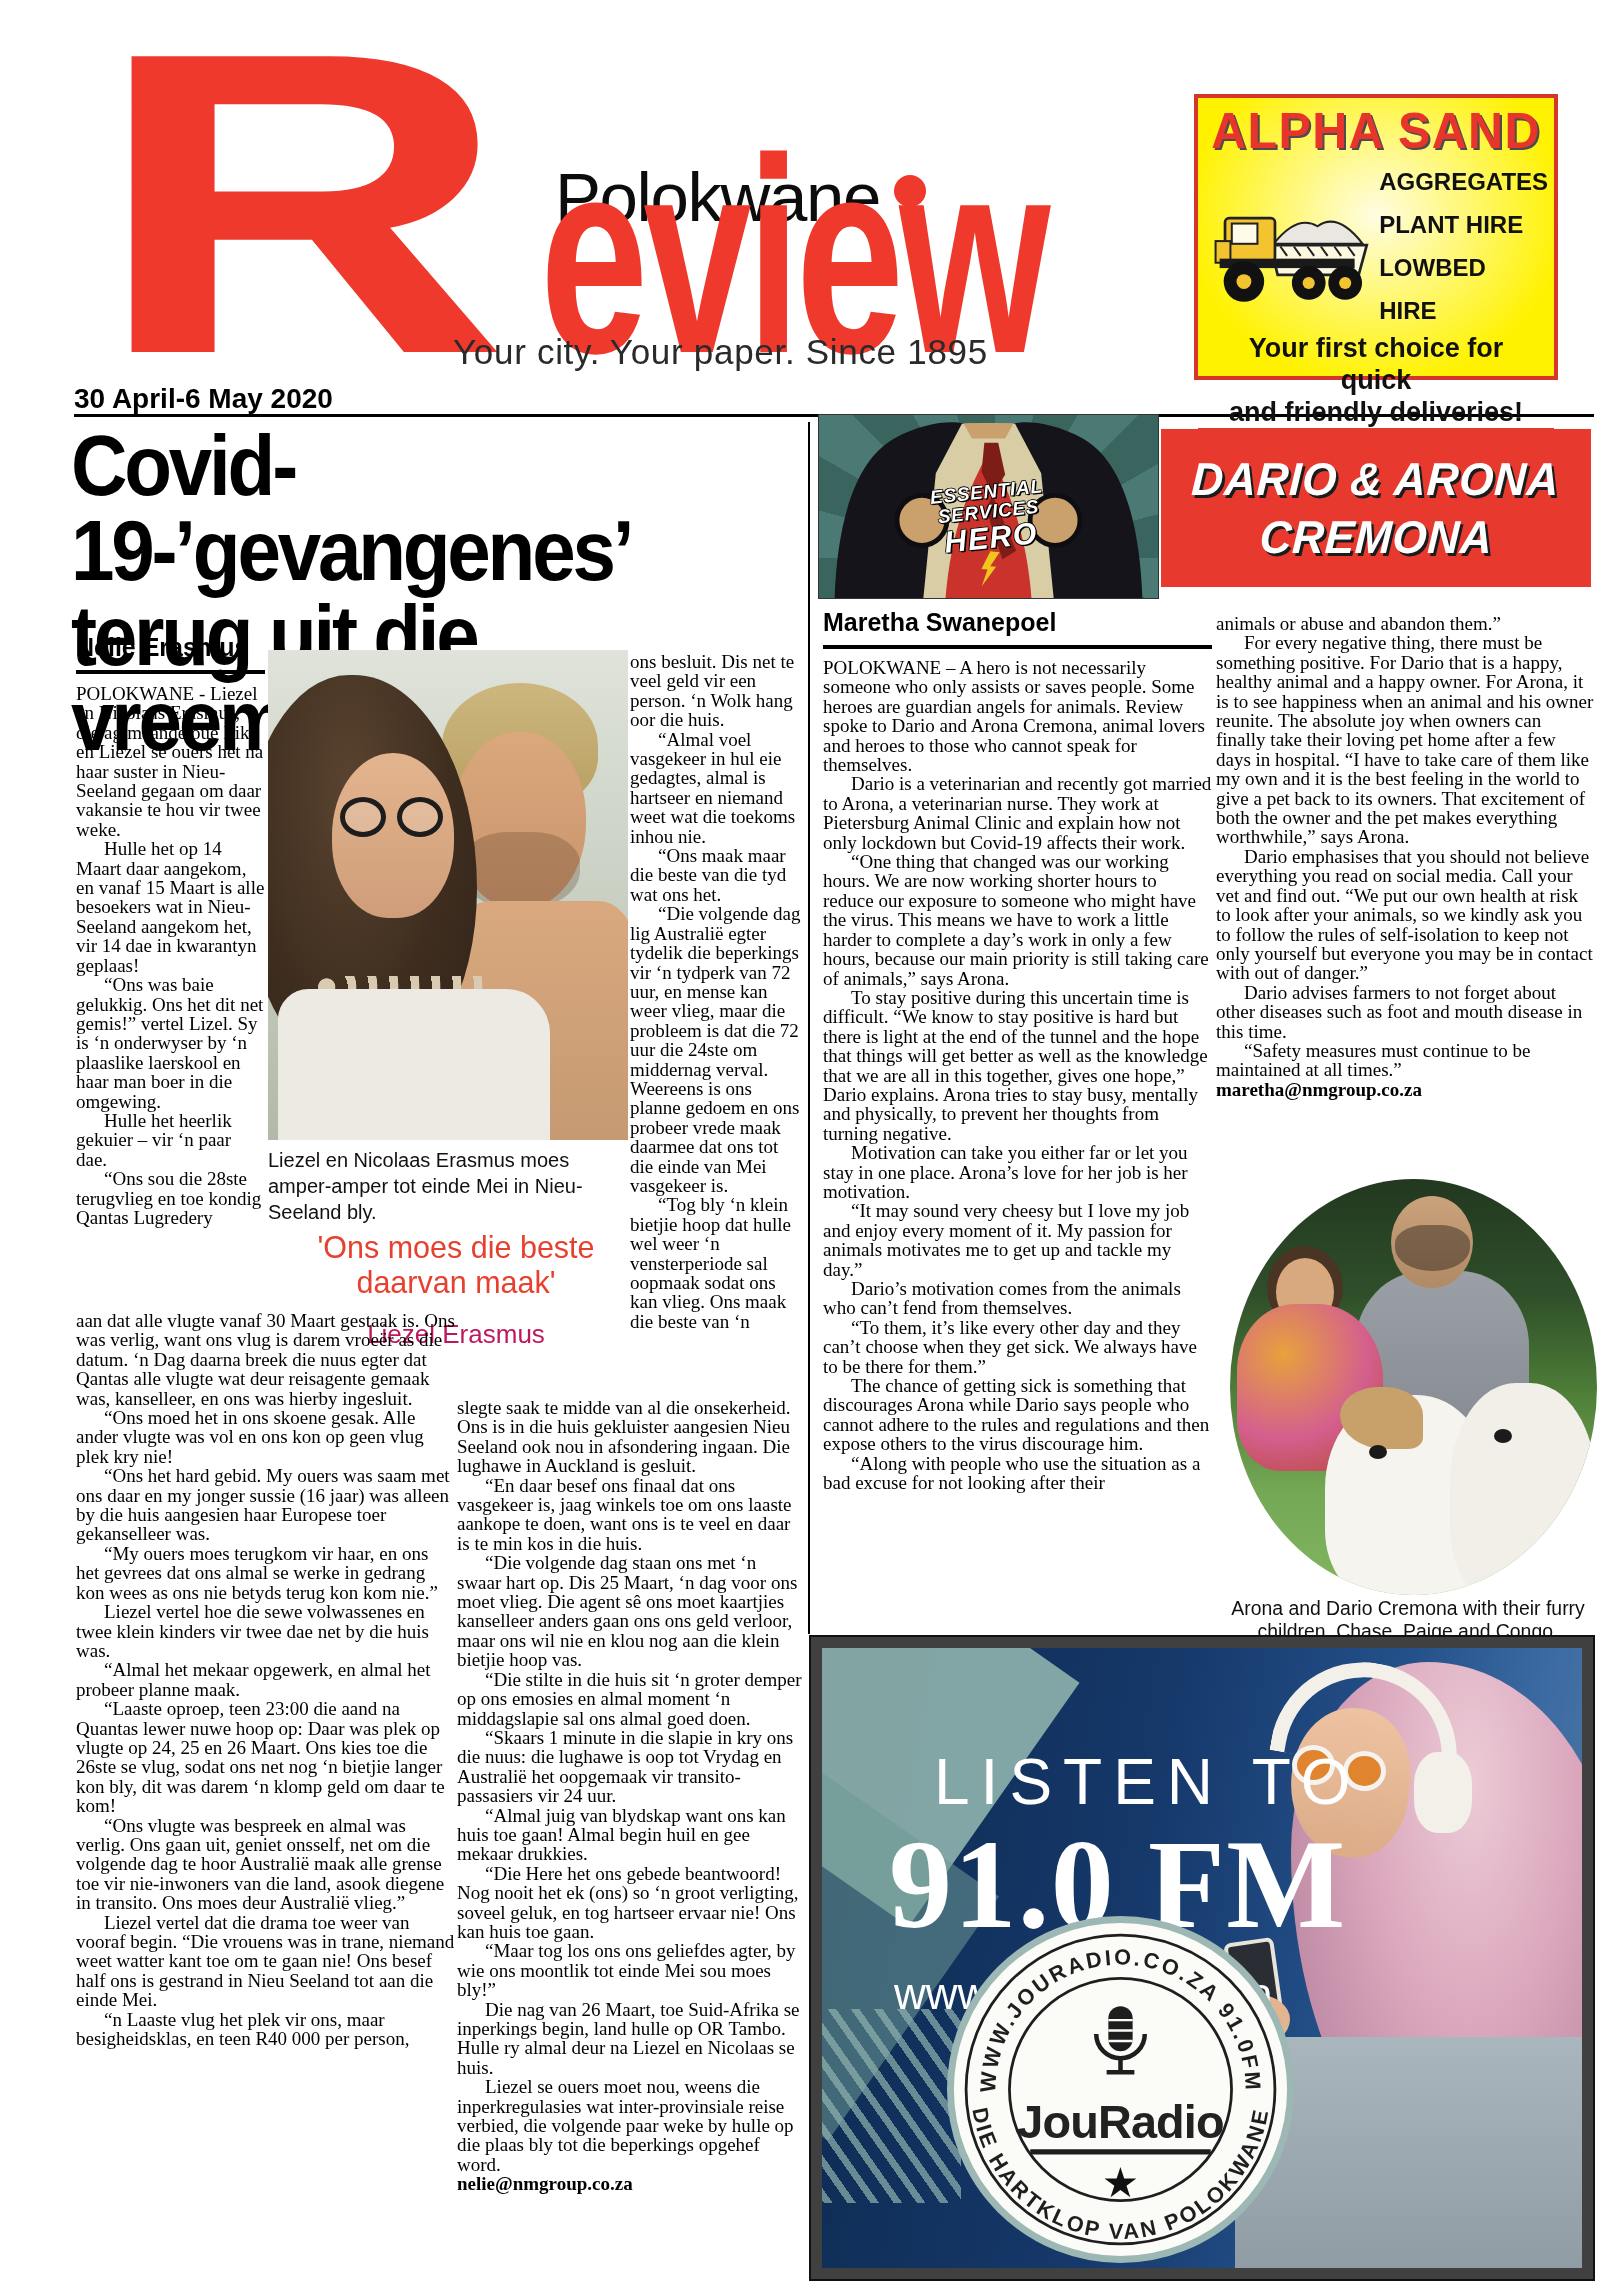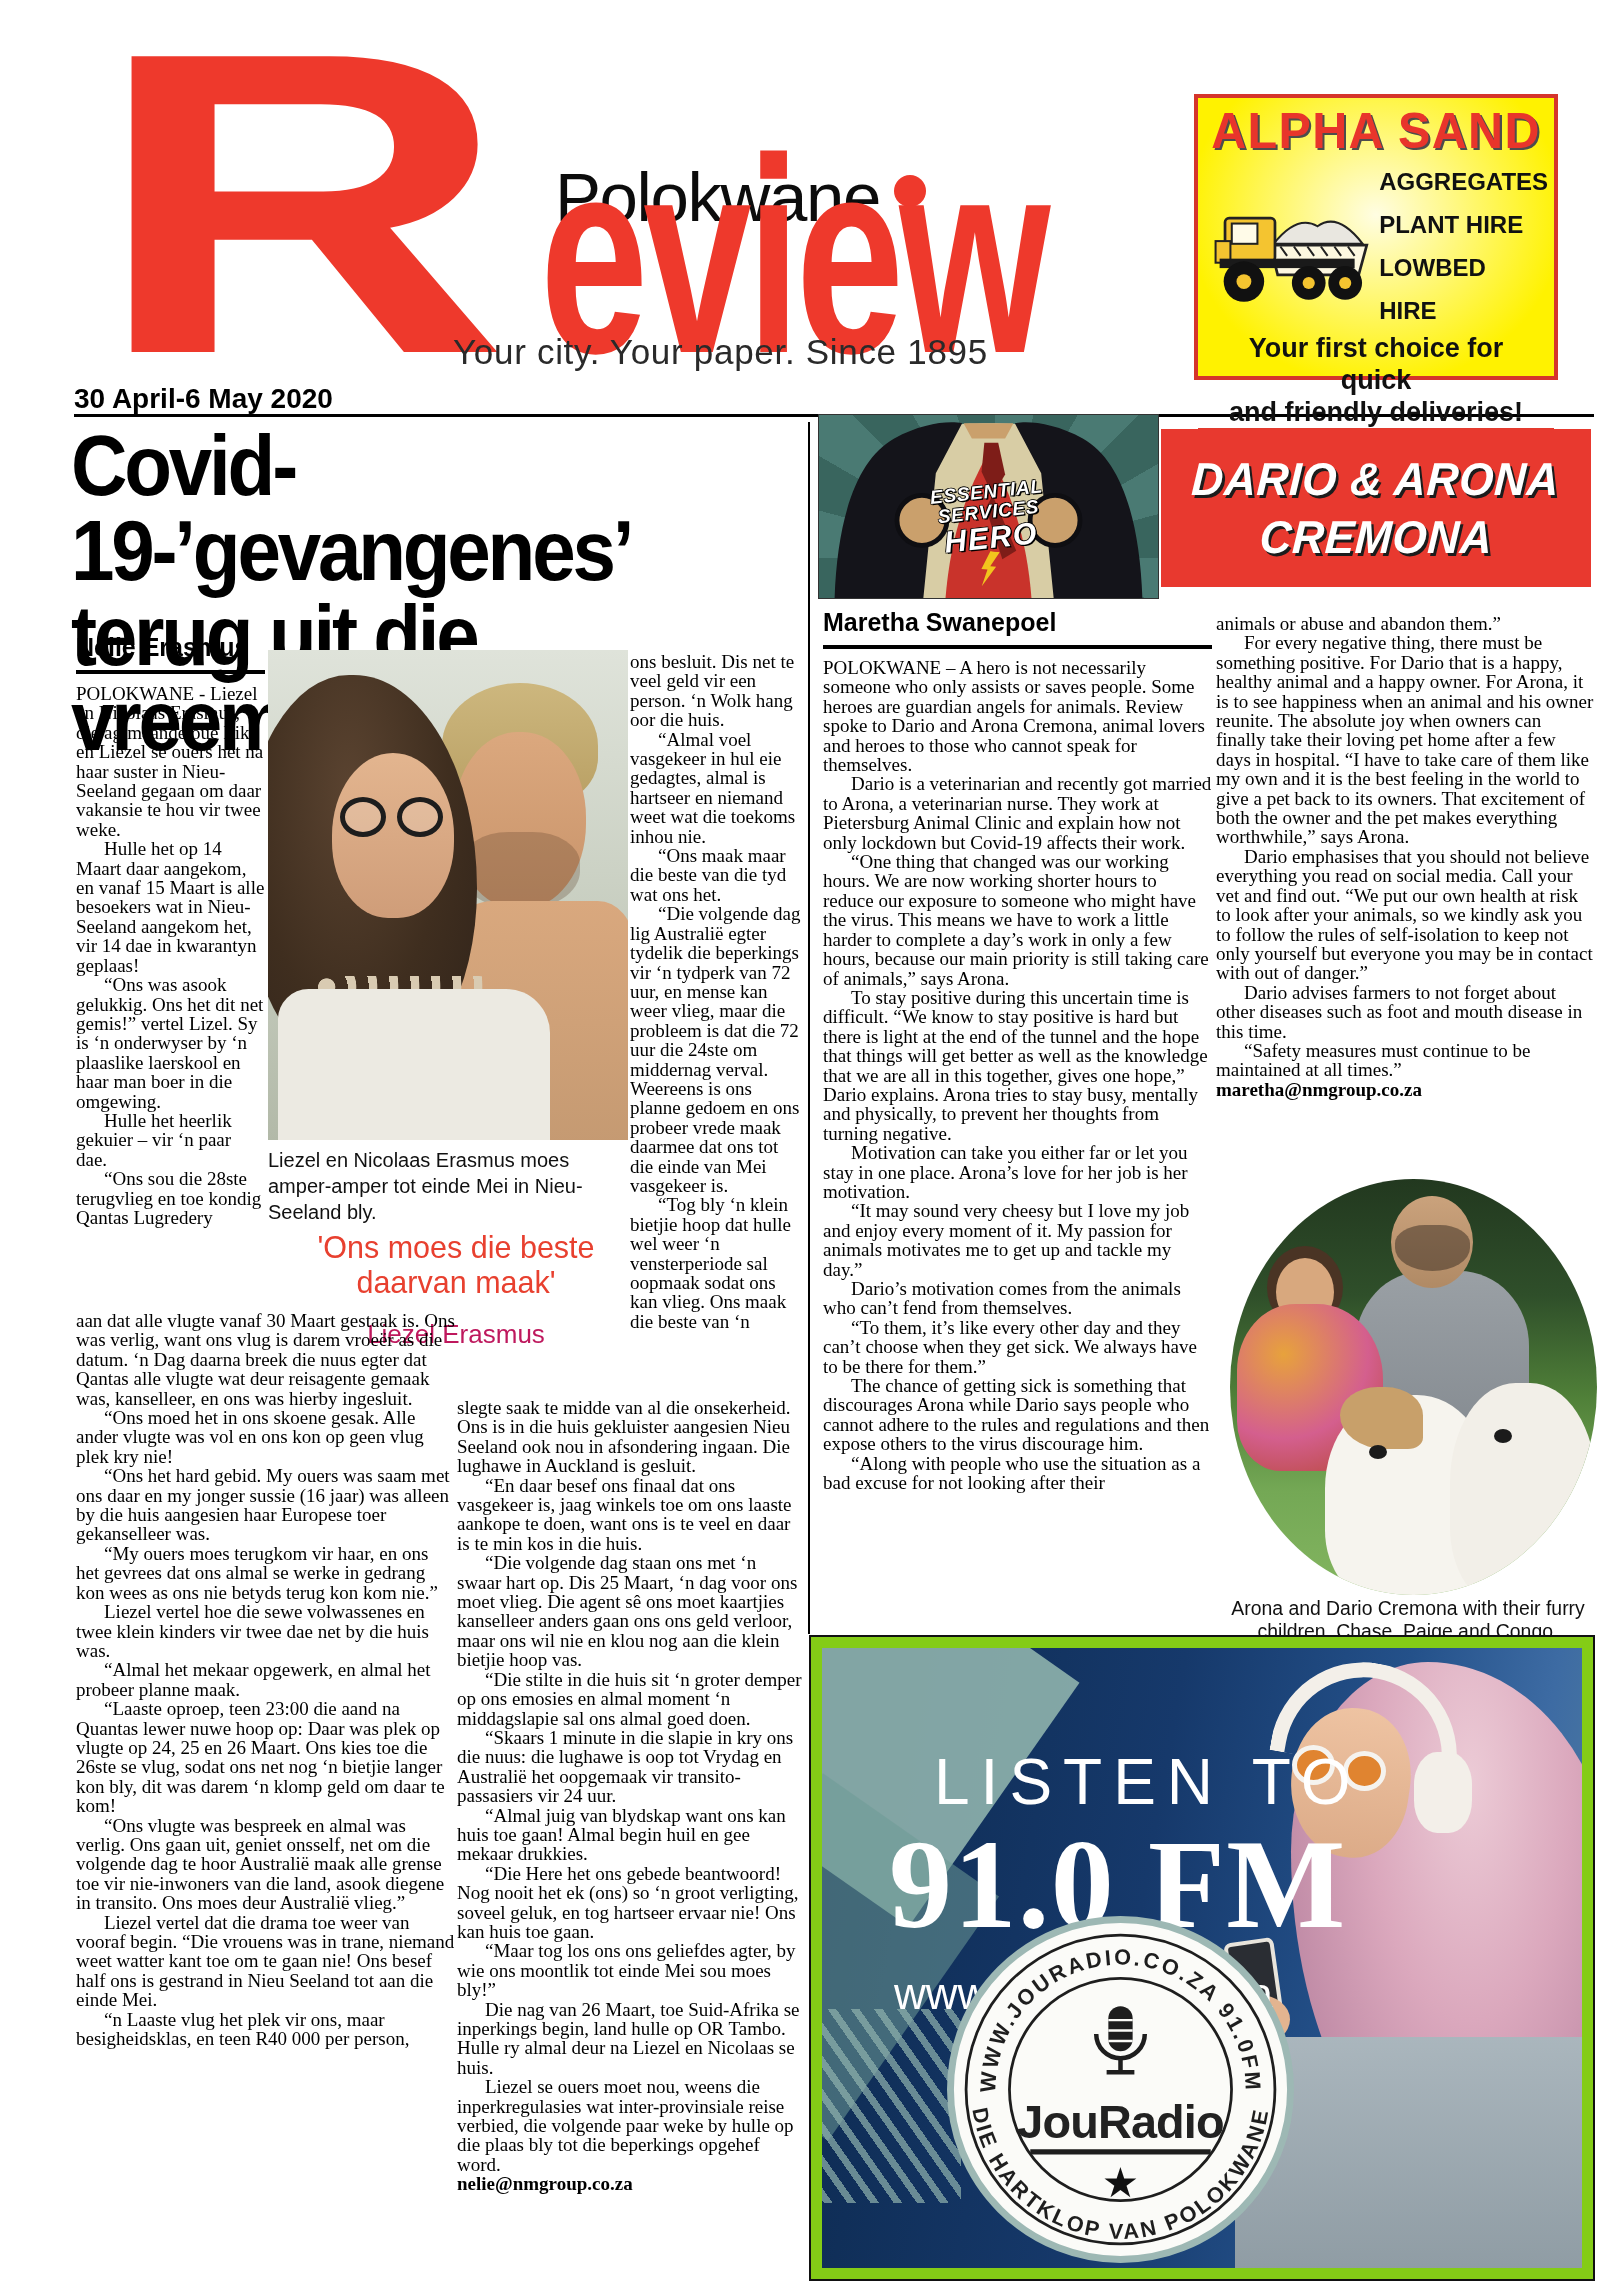--- a/index.html
+++ b/index.html
@@ -114,21 +114,21 @@
   .dp-dog1 { left:26%; top:52%; width:167px; height:208px; background:#f6f4ee; border-radius:45% 45% 35% 35%; }
   .dp-dog1-ear { left:30%; top:50%; width:83px; height:62px; background:#c8a06a; border-radius:50% 50% 20% 60%; }
   .dp-dog2 { left:60%; top:49%; width:146px; height:222px; background:#f2efe8; border-radius:45% 45% 35% 35%; }
   .dp-nose1 { left:38%; top:64%; width:18px; height:14px; background:#1b1b1b; border-radius:50%; }
   .dp-nose2 { left:72%; top:60%; width:18px; height:14px; background:#1b1b1b; border-radius:50%; }
   .caption2 { left:1219px; top:1597px; width:378px; text-align:center; font-family:"Liberation Sans",sans-serif;
               font-size:19.4px; line-height:23px; color:#111; }
 
   
   .radio-ad { left:809px; top:1635px; width:786px; height:646px; border:2.8px solid #111;
-              background:#84cc16; padding:11px; }
+              background:#404040; padding:11px; }
   .radio-inner { position:relative; width:100%; height:100%; overflow:hidden;
                  background:linear-gradient(100deg,#0d2a50 0%,#16396b 42%,#24518a 68%,#3d6ba3 85%,#54809f 100%); }
   .jr-deco1 { left:-49px; top:-62px; width:243px; height:298px; background:#8fb2ad; transform:rotate(35deg); opacity:.9; }
   .jr-deco2 { left:-104px; top:160px; width:215px; height:298px; background:#6e9a95; transform:rotate(35deg); opacity:.55; }
   .jr-deco3 { left:-21px; top:361px; width:160px; height:194px; opacity:.7;
               background:repeating-linear-gradient(55deg,#8fb2ad 0 7px, transparent 7px 19px); }
   .jr-listen { left:112px; top:97px; font-family:"Liberation Sans",sans-serif; font-weight:300;
                font-size:64px; letter-spacing:11px; color:#fff; }
   .jr-freq { left:67px; top:165px; font-family:Liberation Serif, serif; font-weight:800;
              font-size:126px; letter-spacing:1.4px; color:#fff; }
@@ -199,21 +199,21 @@
 
   <div class="abs headline">
     <div>Covid-19-’gevangenes’</div>
     <div>terug uit die vreemde</div>
   </div>
   <div class="abs byline byline1">Nelie Erasmus</div>
 
   <div class="abs serif-col c-col1">
       <p>POLOKWANE - Liezel en Nicolaas Erasmus, die agtmaande oue Lika en Liezel se ouers het na haar suster in Nieu-Seeland gegaan om daar vakansie te hou vir twee weke.</p>
       <p>Hulle het op 14 Maart daar aangekom, en vanaf 15 Maart is alle besoekers wat in Nieu-Seeland aangekom het, vir 14 dae in kwarantyn geplaas!</p>
-      <p>“Ons was asook gelukkig. Ons het dit net gemis!” vertel Lizel. Sy is ‘n onderwyser by ‘n plaaslike laerskool en haar man boer in die omgewing.</p>
+      <p>“Ons was baie gelukkig. Ons het dit net gemis!” vertel Lizel. Sy is ‘n onderwyser by ‘n plaaslike laerskool en haar man boer in die omgewing.</p>
       <p>Hulle het heerlik gekuier – vir ‘n paar dae.</p>
       <p>“Ons sou die 28ste terugvlieg en toe kondig Qantas Lugredery</p>
     </div>
 
   <div class="abs photo1">
     <div class="abs m-hair"></div>
     <div class="abs m-face"></div>
     <div class="abs m-jaw"></div>
     <div class="abs m-body"></div>
     <div class="abs w-hair"></div>

